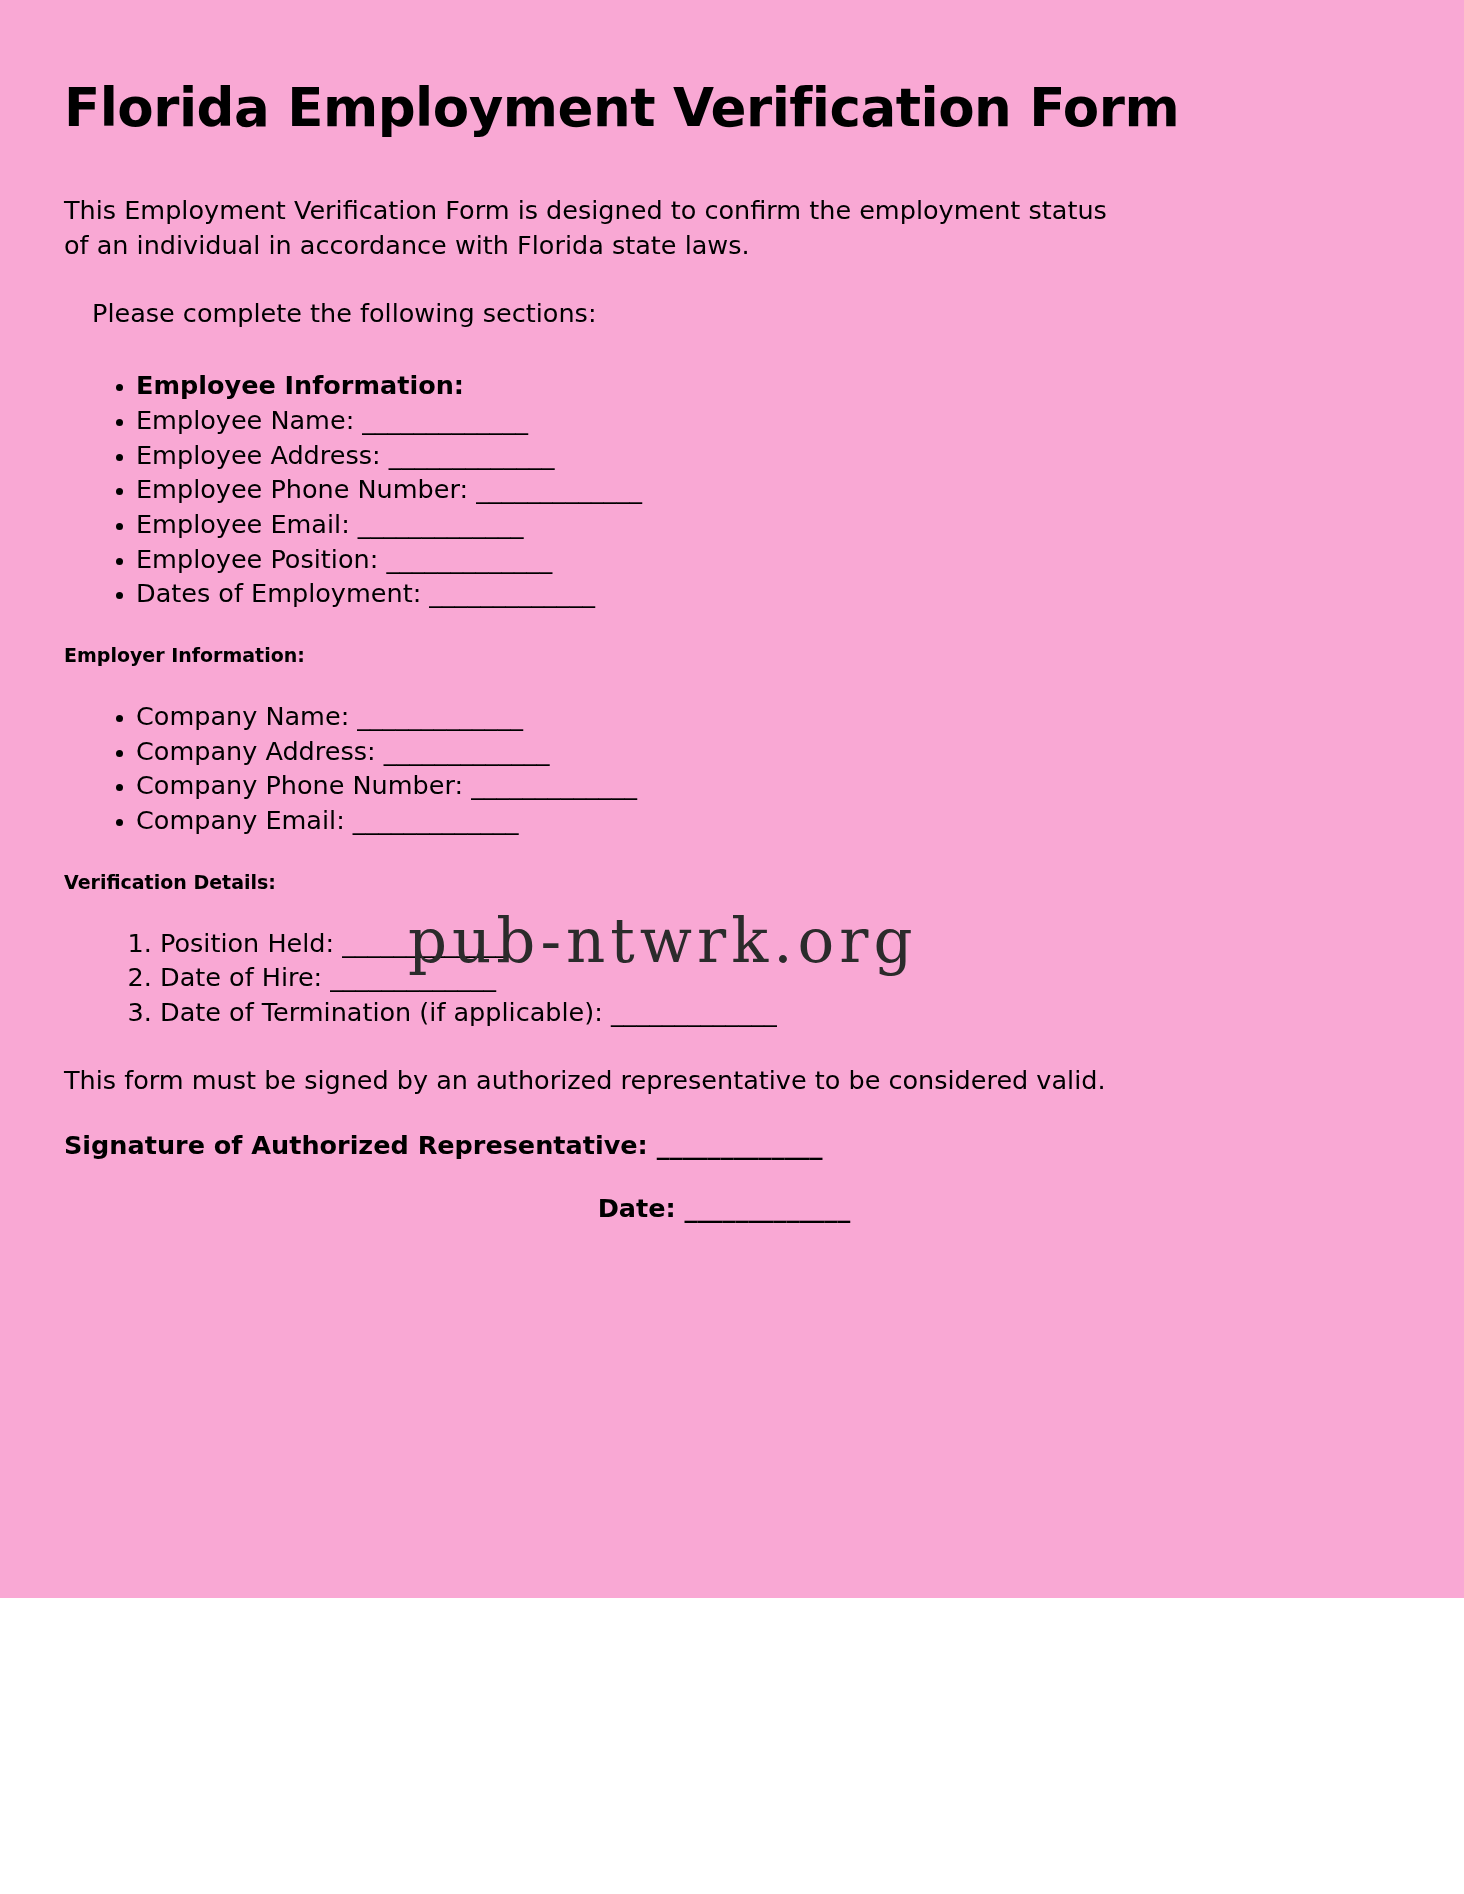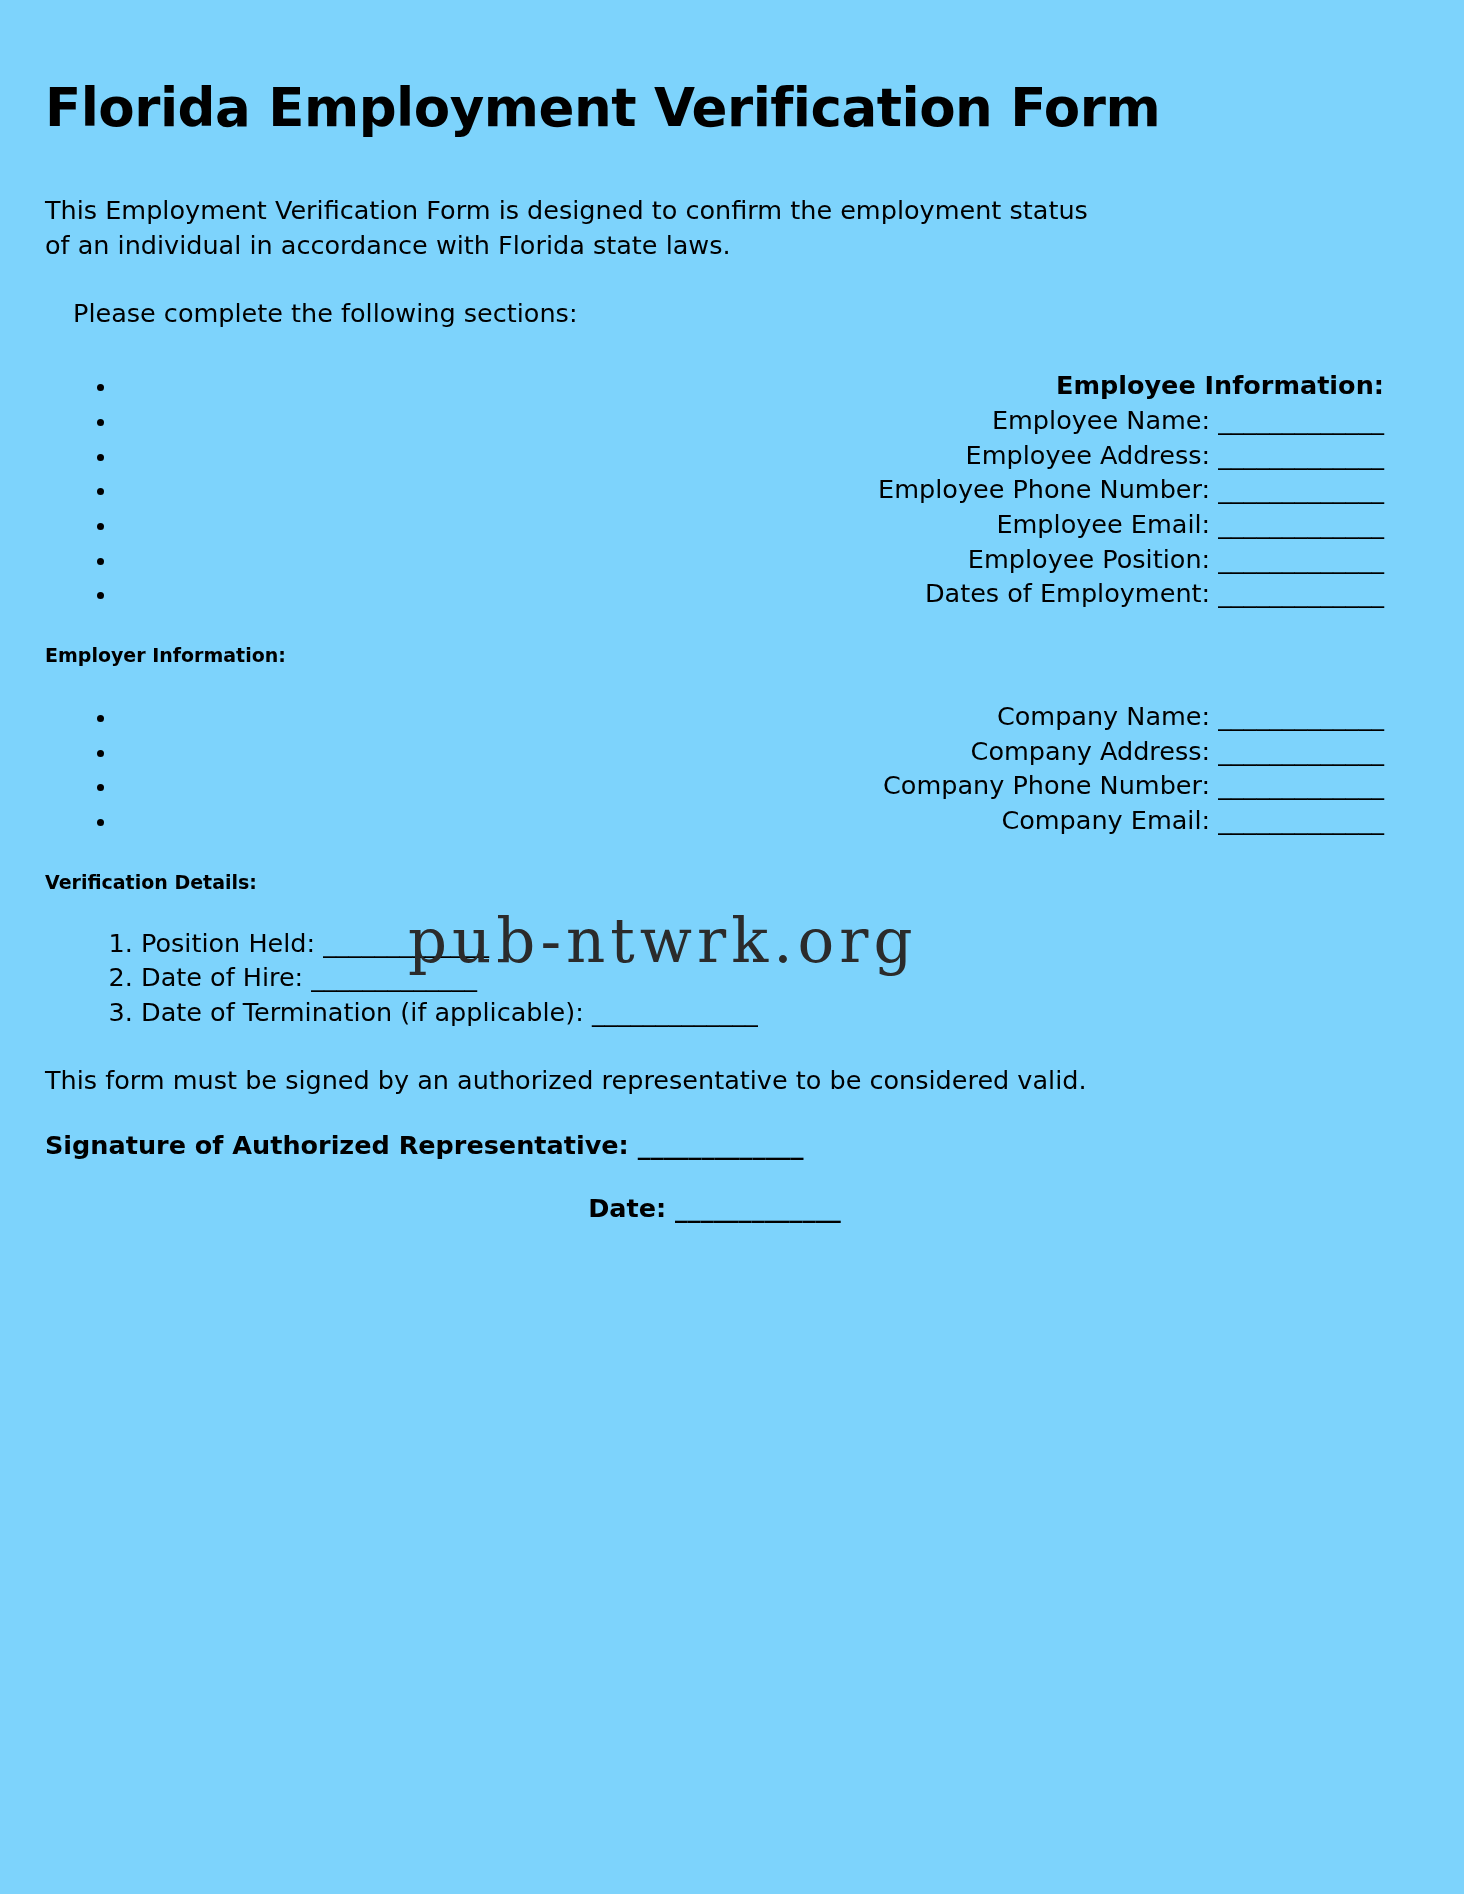--- a/index.html
+++ b/index.html
@@ -15,24 +15,24 @@
     font-family: "DejaVu Sans", sans-serif;
     color: #000000;
     -webkit-font-smoothing: antialiased;
   }
 
   .page {
     position: absolute;
     left: 0;
     top: 0;
     width: 1464px;
-    height: 1894px;
-    background: #7dd3fc;
+    height: 1598px;
+    background: #f9a8d4;
     box-sizing: border-box;
-    padding: 78px 80px 0 45px;
+    padding: 78px 80px 0 64px;
   }
 
   .doc-title {
     font-size: 53px;
     font-weight: bold;
     letter-spacing: -0.5px;
     line-height: 1.12;
     margin: 0 0 56px 0;
     white-space: nowrap;
   }
@@ -56,21 +56,20 @@
   }
 
   ul.bullets, ol.numbers {
     margin: 0 0 33px 0;
     padding: 0 0 0 72px;
     list-style-position: outside;
   }
 
   ul.bullets {
     list-style-type: disc;
-    text-align: right;
   }
 
   ol.numbers {
     list-style-type: decimal;
     padding-left: 96px;
   }
 
   ul.bullets > li, ol.numbers > li {
     font-size: 25.5px;
     line-height: 1.36;

